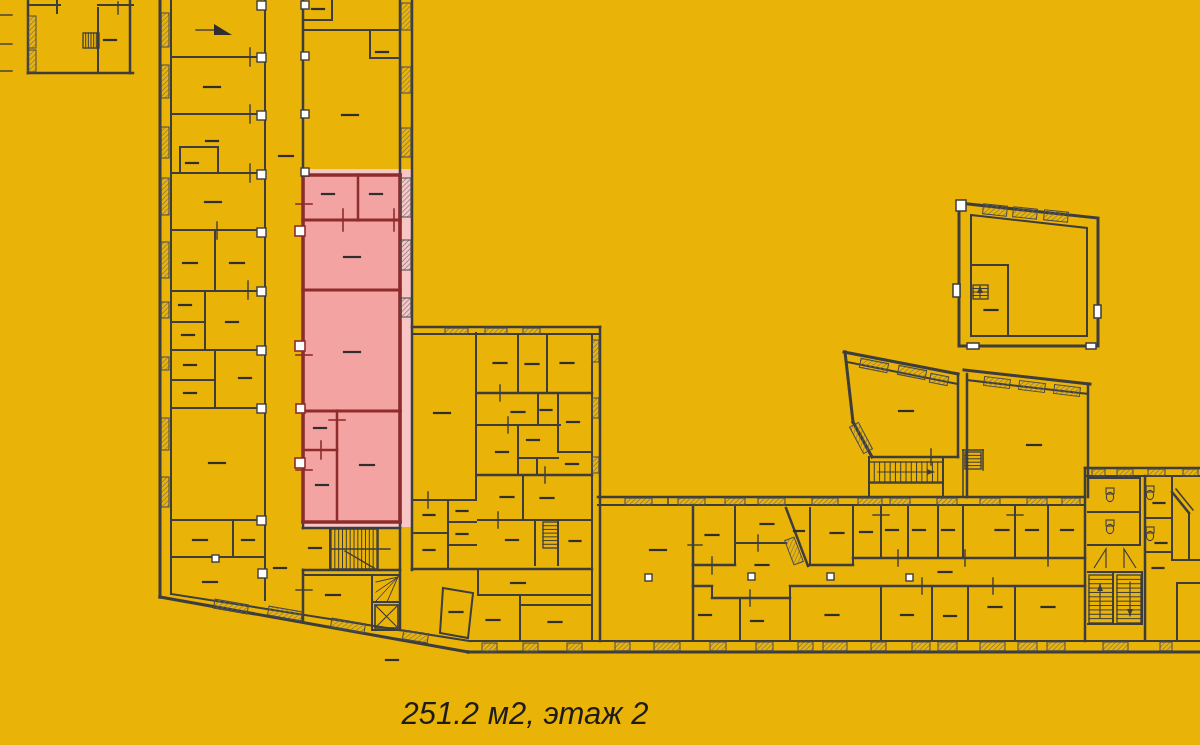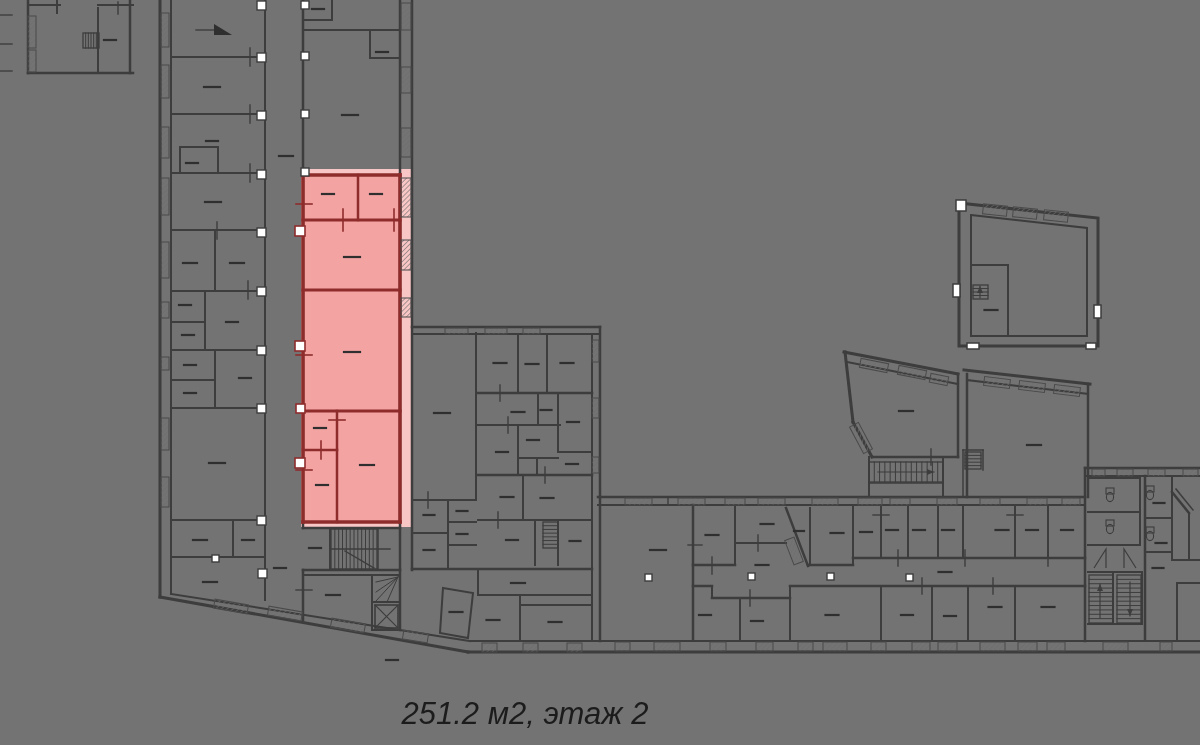--- a/index.html
+++ b/index.html
@@ -1,16 +1,16 @@
 <!DOCTYPE html>
 <html><head>
 <meta charset="utf-8">
 <style>
   html,body{margin:0;padding:0;background:#ffffff;}
-  .stage{position:relative;width:1200px;height:745px;background:#737373;overflow:hidden;
+  .stage{position:relative;width:1200px;height:745px;background:#eab308;overflow:hidden;
          font-family:"Liberation Sans",sans-serif;}
   .plan-svg{position:absolute;left:0;top:0;}
   .caption{position:absolute;left:0;top:696px;width:1050px;text-align:center;
            font-family:"Liberation Sans",sans-serif;font-style:italic;
            font-size:31px;letter-spacing:0px;color:#1c1c1c;}
 </style>
 </head>
 <body>
 
 <div class="stage">

